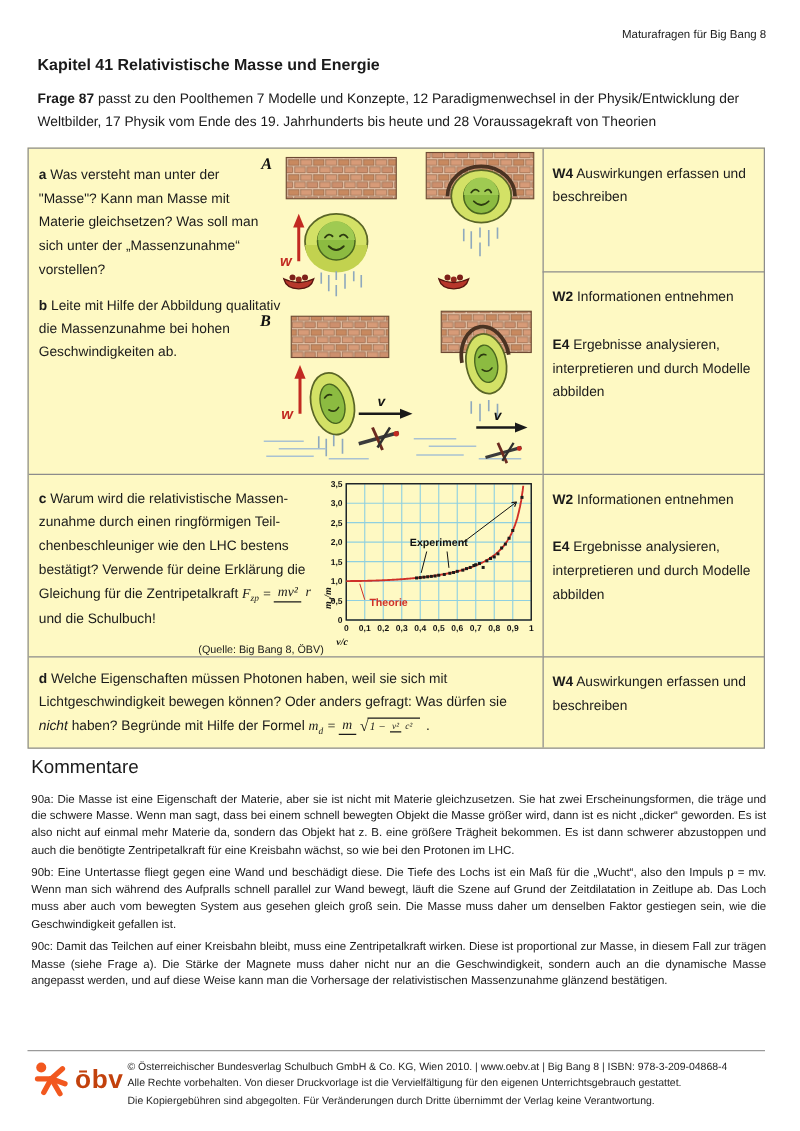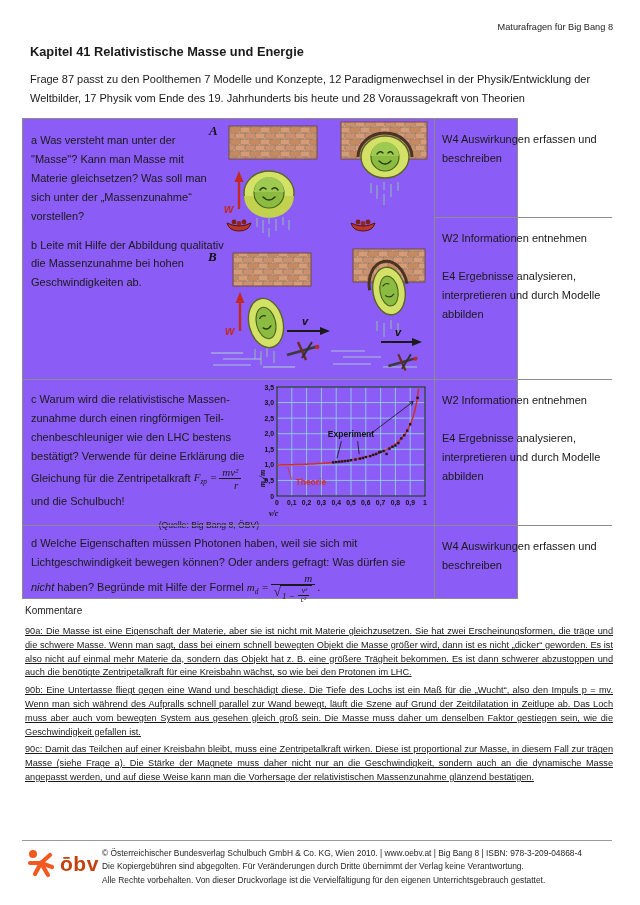--- a/index.html
+++ b/index.html
@@ -2,47 +2,47 @@
 <html><head>
 <meta charset="utf-8">
 <style>
   html,body{margin:0;padding:0;}
   body{width:640px;height:905px;background:#ffffff;position:relative;
        font-family:"Liberation Sans",sans-serif;color:#1a1a1a;overflow:hidden;}
   .abs{position:absolute;}
   .hdr-right{top:22px;right:27px;font-size:9.2px;color:#222;}
   .title{top:44px;left:30px;font-size:12.8px;font-weight:bold;}
   .intro{top:70px;left:30px;width:584px;font-size:11px;line-height:1.73;}
-  .b{font-weight:normal;}
-
-  
-  .qtable{top:118px;left:22px;width:496px;display:grid;
+  .b{font-weight:bold;}
+
+  
+  .qtable{top:118px;left:22px;width:590px;display:grid;
           grid-template-columns:411px 178px;grid-template-rows:98px 162px 146px 73px;
-          border:1px solid #8c8c8c;box-sizing:border-box;background:#8b5cf6;}
+          border:1px solid #8c8c8c;box-sizing:border-box;background:#fef9c3;}
   .cell{box-sizing:border-box;position:relative;font-size:11px;line-height:1.72;}
   .cell-ab{grid-column:1;grid-row:1/3;padding:12px 6px 0 8px;}
   .cell-c{grid-column:1;grid-row:3;border-top:1px solid #8c8c8c;padding:10px 6px 0 8px;}
   .cell-d{grid-column:1;grid-row:4;border-top:1px solid #8c8c8c;padding:8px 10px 0 8px;}
   .rcell{grid-column:2;border-left:1px solid #8c8c8c;padding:11px 6px 0 7px;}
   .r1{grid-row:1;}
   .r2{grid-row:2;border-top:1px solid #8c8c8c;}
   .r3{grid-row:3;border-top:1px solid #8c8c8c;}
   .r4{grid-row:4;border-top:1px solid #8c8c8c;}
   .rcell p{margin:0 0 19px 0;}
   .qtext{width:186px;}
   .qtext-b{margin-top:10px;width:196px;}
   .abb-caption{position:absolute;left:14px;top:212px;font-size:8.6px;}
   .ctext{width:232px;}
   .csource{width:228px;text-align:right;font-size:8.6px;margin-top:7px;}
   .dtext{width:398px;}
 
   
   .math{font-family:"Liberation Serif",serif;font-style:italic;white-space:nowrap;}
   .math sub{font-size:7.5px;}
-  .frac{display:inline-flex;flex-direction:column;text-align:right;
+  .frac{display:inline-flex;flex-direction:row;text-align:left;
         vertical-align:middle;line-height:1.15;margin:0 2px;}
   .frac .fnum{border-bottom:1px solid #1a1a1a;padding:0 3px;}
   .frac .fden{padding:0 3px;}
   .sqrtrow{display:inline-flex;align-items:flex-start;border-bottom:none !important;}
   .radical{font-style:normal;font-size:13px;line-height:1;margin-right:-1px;}
   .radicand{border-top:1px solid #1a1a1a;display:inline-flex;align-items:center;
             gap:2px;padding:1px 2px 0 2px;font-size:9px;}
   .frac.tiny{font-size:7.5px;line-height:1.05;margin:0 1px;}
   .frac.tiny .fnum{padding:0 2px;}
 
@@ -54,22 +54,22 @@
   .vlabel{font:italic 700 11px "Liberation Sans",sans-serif;fill:#111;}
 
   
   .chartwrap{position:absolute;left:234px;top:2px;width:176px;height:144px;}
   .tick{font:700 6.8px "Liberation Sans",sans-serif;fill:#111;}
   .alabel{font:italic 700 8px "Liberation Serif",serif;fill:#111;}
   .ann{font:700 8.5px "Liberation Sans",sans-serif;}
 
   
   .comments{top:603px;left:25px;width:588px;font-size:9.2px;line-height:1.5;}
-  .comments h3{font-size:10px;font-weight:normal;margin:0 0 7px 0;}
-  .comments p{margin:0 0 4px 0;text-align:justify;text-decoration:underline;}
+  .comments h3{font-size:15px;font-weight:normal;margin:0 0 7px 0;}
+  .comments p{margin:0 0 4px 0;text-align:justify;}
 
   
   .footrule{top:840px;left:22px;width:590px;height:1px;background:#9a9a9a;}
   .footer-logo{top:847px;left:26px;display:flex;align-items:center;gap:4px;}
   .logo-text{font-size:21px;font-weight:bold;color:#c2410c;letter-spacing:0.5px;
              font-family:"Liberation Sans",sans-serif;}
   .footer-text{top:847px;left:102px;width:514px;font-size:8.4px;line-height:1.58;color:#1f1f1f;}
   .footer-text div{white-space:nowrap;}
 </style>
 </head>
@@ -366,15 +366,15 @@
       <line x1="15" y1="16" x2="9" y2="27"></line>
       <line x1="15" y1="16" x2="22" y2="28"></line>
       <line x1="15" y1="16" x2="4" y2="16"></line>
     </g>
     <circle cx="7" cy="7" r="4" fill="#f2581f"></circle>
   </svg>
   <span class="logo-text">ōbv</span>
 </div>
 <div class="abs footer-text">
   <div>© Österreichischer Bundesverlag Schulbuch GmbH &amp; Co. KG, Wien 2010. | www.oebv.at | Big Bang 8 | ISBN: 978-3-209-04868-4</div>
+  <div>Alle Rechte vorbehalten. Von dieser Druckvorlage ist die Vervielfältigung für den eigenen Unterrichtsgebrauch gestattet.</div>
   <div>Die Kopiergebühren sind abgegolten. Für Veränderungen durch Dritte übernimmt der Verlag keine Verantwortung.</div>
-  <div>Alle Rechte vorbehalten. Von dieser Druckvorlage ist die Vervielfältigung für den eigenen Unterrichtsgebrauch gestattet.</div>
 </div>
 
 </body></html>

